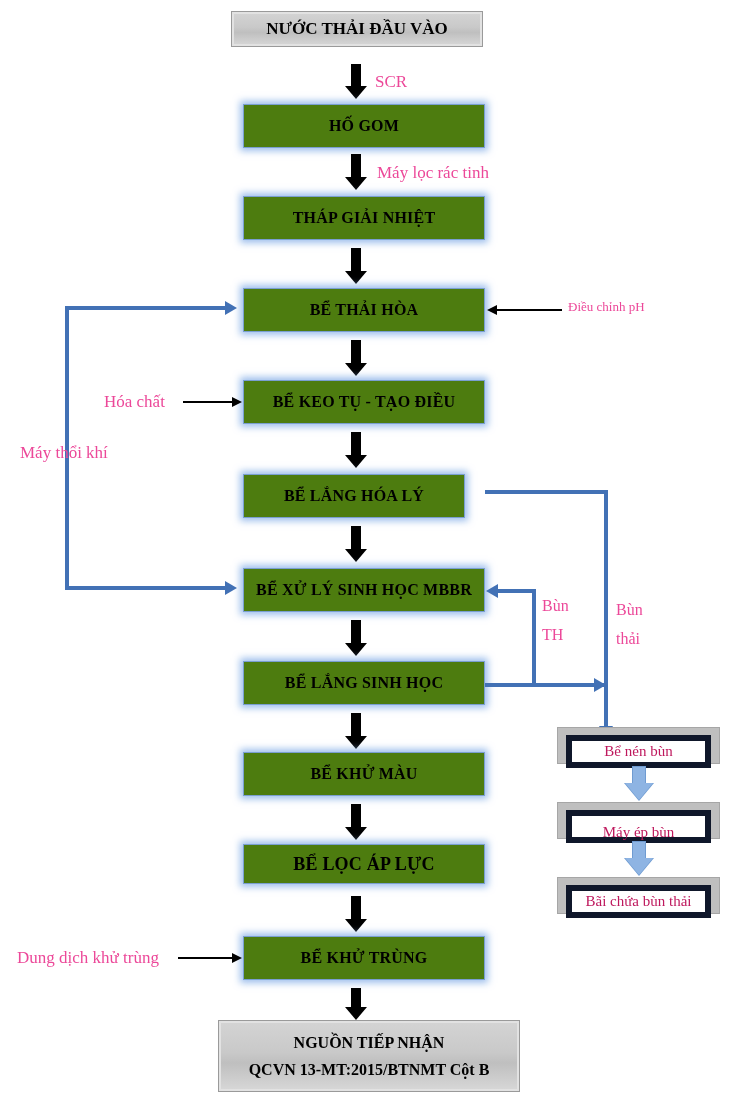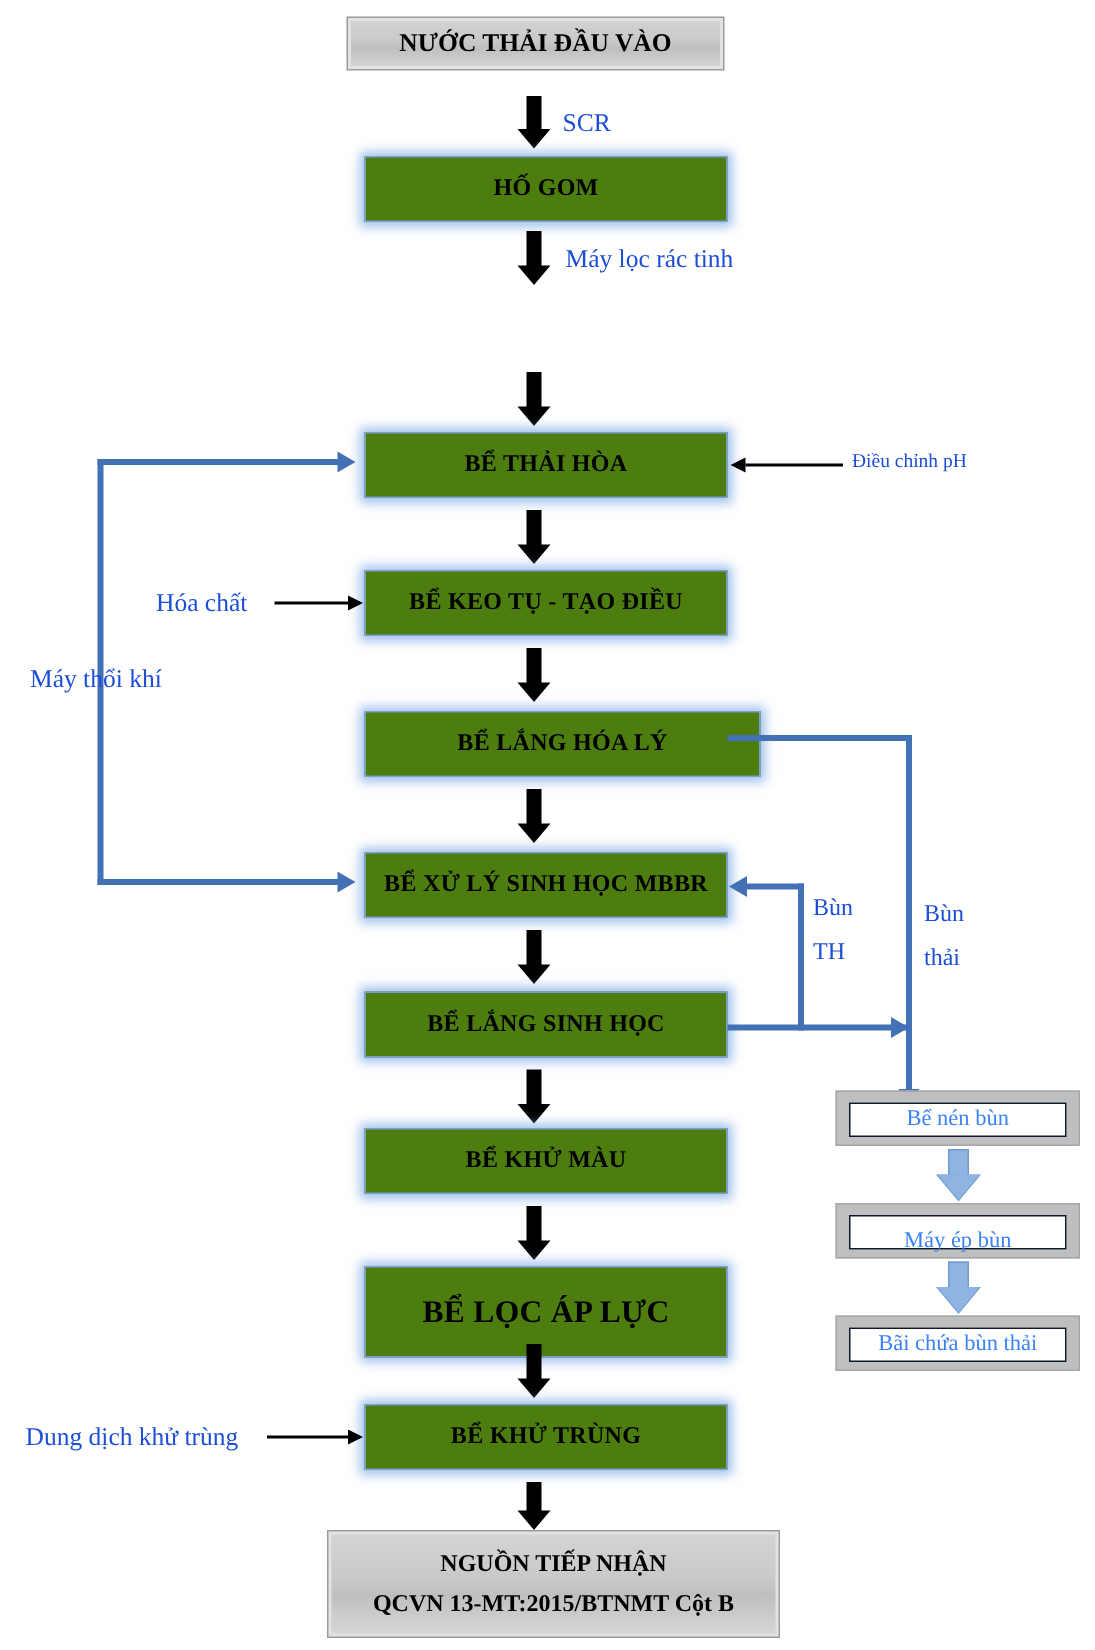--- a/index.html
+++ b/index.html
@@ -33,27 +33,27 @@
   .gbox .l1{font-weight:bold;}
   .gbox .l2{font-weight:bold;}
 
   
   .sbox{
     position:absolute;box-sizing:border-box;
     background:#bfbfbf;border:1px solid #a6a6a6;
     padding:7px 8px;
   }
   .sbox .inner{
-    background:#ffffff;border:1px solid #0f172a;height:100%;
+    background:#ffffff;border:6px solid #0f172a;height:100%;
     display:flex;align-items:center;justify-content:center;
-    text-align:center;color:#3b82f6;font-weight:normal;
-  }
-
-  
-  .lbl{position:absolute;color:#1d4ed8;white-space:nowrap;line-height:1.15;}
+    text-align:center;color:#be185d;font-weight:normal;
+  }
+
+  
+  .lbl{position:absolute;color:#ec4899;white-space:nowrap;line-height:1.15;}
 
   
   .barrow{position:absolute;}
   .barrow .stem{position:absolute;background:#000;}
   .barrow .head{
     position:absolute;width:0;height:0;
     border-left:11px solid transparent;border-right:11px solid transparent;
     border-top:13px solid #000;
   }
 
@@ -107,20 +107,23 @@
   <div class="pbox" style="left:243px;top:104px;width:242px;height:44px;font-size:16px;">
     <span>HỐ GOM</span>
   </div>
 
   <div class="barrow" style="left:343px;top:154px;width:26px;height:38px;">
     <div class="stem" style="left:8px;top:0;width:10px;height:24px;"></div>
     <div class="head" style="left:2px;top:23px;"></div>
   </div>
   <div class="lbl" style="left:377px;top:163px;font-size:17px;">Máy lọc rác tinh</div>
 
+  <div class="pbox" style="left:243px;top:196px;width:242px;height:44px;font-size:16px;">
+    <span>THÁP GIẢI NHIỆT</span>
+  </div>
 
   <div class="barrow" style="left:343px;top:248px;width:26px;height:38px;">
     <div class="stem" style="left:8px;top:0;width:10px;height:24px;"></div>
     <div class="head" style="left:2px;top:23px;"></div>
   </div>
 
   <div class="pbox" style="left:243px;top:288px;width:242px;height:44px;font-size:16px;">
     <span>BỂ THẢI HÒA</span>
   </div>
 
@@ -139,21 +142,21 @@
 
   <div class="tline" style="left:183px;top:401px;width:50px;"></div>
   <div class="thead-r" style="left:232px;top:397px;"></div>
   <div class="lbl" style="left:104px;top:392px;font-size:17px;">Hóa chất</div>
 
   <div class="barrow" style="left:343px;top:432px;width:26px;height:38px;">
     <div class="stem" style="left:8px;top:0;width:10px;height:24px;"></div>
     <div class="head" style="left:2px;top:23px;"></div>
   </div>
 
-  <div class="pbox" style="left:243px;top:474px;width:264px;height:44px;font-size:16px;">
+  <div class="pbox" style="left:243px;top:474px;width:222px;height:44px;font-size:16px;">
     <span>BỂ LẮNG HÓA LÝ</span>
   </div>
 
   <div class="barrow" style="left:343px;top:526px;width:26px;height:38px;">
     <div class="stem" style="left:8px;top:0;width:10px;height:24px;"></div>
     <div class="head" style="left:2px;top:23px;"></div>
   </div>
 
   <div class="pbox" style="left:243px;top:568px;width:242px;height:44px;font-size:16px;">
     <span>BỂ XỬ LÝ SINH HỌC MBBR</span>
@@ -175,21 +178,21 @@
 
   <div class="pbox" style="left:243px;top:752px;width:242px;height:44px;font-size:16px;">
     <span>BỂ KHỬ MÀU</span>
   </div>
 
   <div class="barrow" style="left:343px;top:804px;width:26px;height:38px;">
     <div class="stem" style="left:8px;top:0;width:10px;height:24px;"></div>
     <div class="head" style="left:2px;top:23px;"></div>
   </div>
 
-  <div class="pbox" style="left:243px;top:844px;width:242px;height:61px;font-size:21px;">
+  <div class="pbox" style="left:243px;top:844px;width:242px;height:40px;font-size:18px;">
     <span>BỂ LỌC ÁP LỰC</span>
   </div>
 
   <div class="barrow" style="left:343px;top:896px;width:26px;height:38px;">
     <div class="stem" style="left:8px;top:0;width:10px;height:24px;"></div>
     <div class="head" style="left:2px;top:23px;"></div>
   </div>
 
   <div class="pbox" style="left:243px;top:936px;width:242px;height:44px;font-size:16px;">
     <span>BỂ KHỬ TRÙNG</span>

